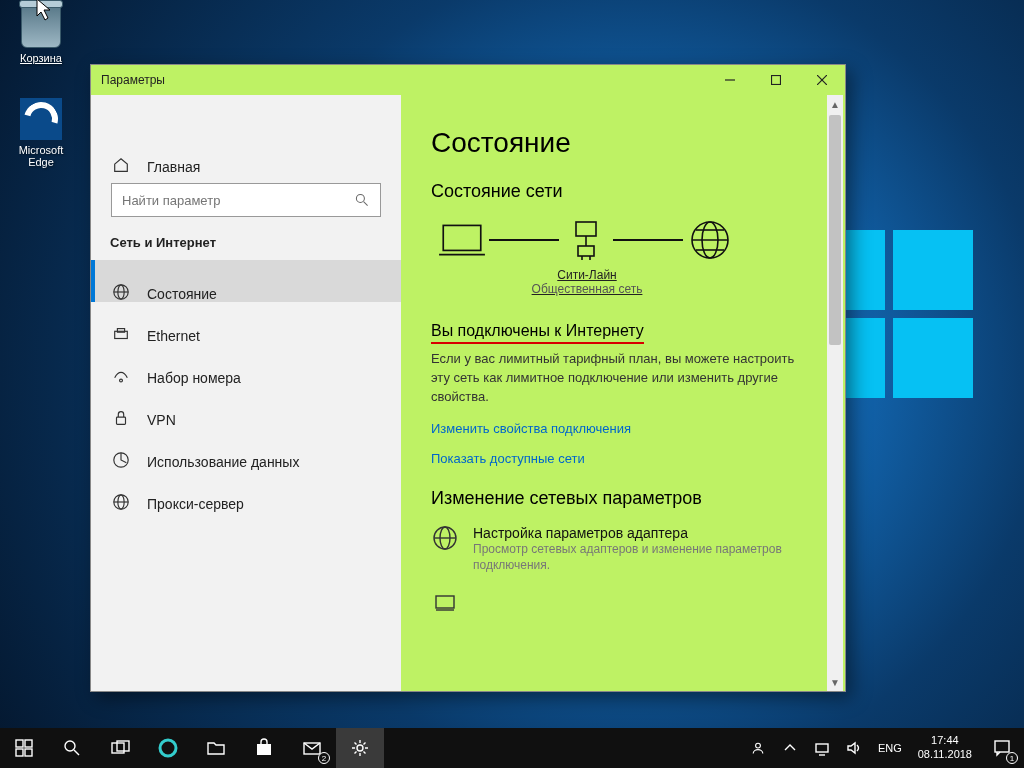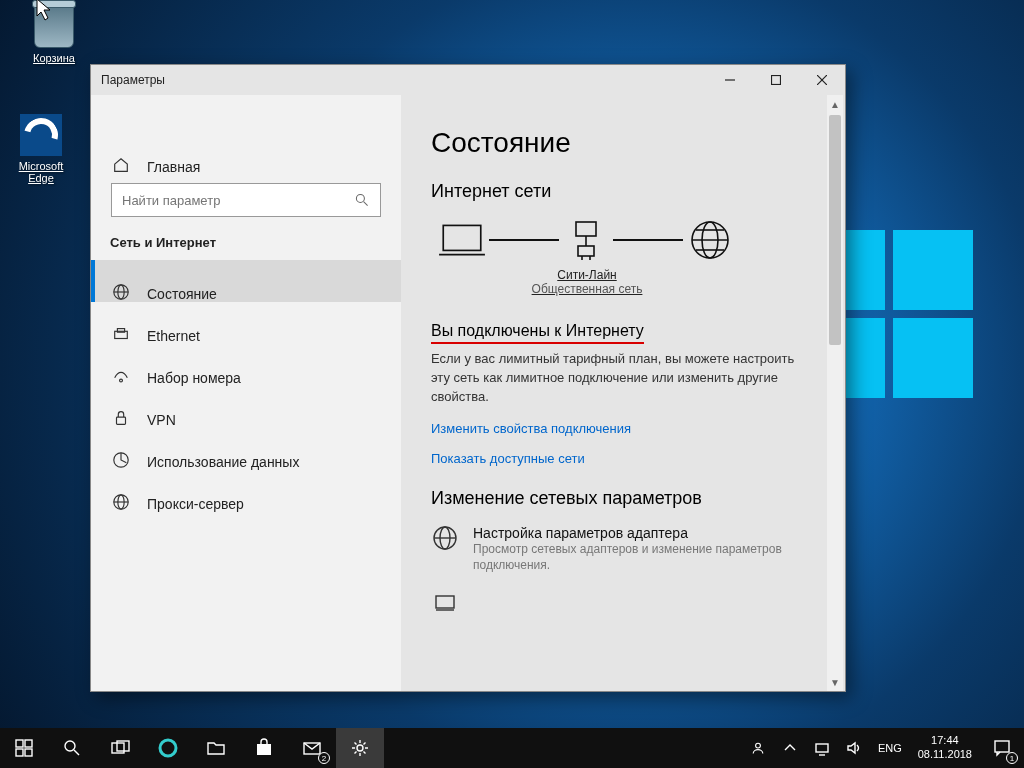--- a/index.html
+++ b/index.html
@@ -9,32 +9,32 @@
   .wallpaper { position:absolute; inset:0;
     background: radial-gradient(circle at 62% 48%, #2a9ee8 0%, #1470c0 22%, #0a3a6a 55%, #04172e 100%);
   }
   .win-logo { position:absolute; left:805px; top:230px; width:170px; height:170px; }
   .win-logo .q { position:absolute; width:80px; height:80px; background:#06c1f3; }
   .win-logo .q.tl{ left:0; top:0;} .win-logo .q.tr{ left:88px; top:0;}
   .win-logo .q.bl{ left:0; top:88px;} .win-logo .q.br{ left:88px; top:88px;}
 
   .desktop-icon { position:absolute; width:70px; text-align:center; color:#fff; font-size:11px; text-shadow:1px 1px 2px rgba(0,0,0,.6); cursor:pointer; }
   .desktop-icon .lbl { margin-top:4px; }
-  .recycle { left:19px; top:6px;text-decoration:underline; }
+  .recycle { left:6px; top:6px;text-decoration:underline; }
   .recycle .ico { width:40px; height:42px; margin:0 auto; background:linear-gradient(#5a7a8a,#9db7c4); border-radius:0 0 6px 6px; border:1px solid #3a5a6a; position:relative; }
   .recycle .ico::before{content:""; position:absolute; top:-7px; left:-3px; right:-3px; height:6px; background:#b5ccd7; border:1px solid #3a5a6a; border-radius:3px;}
-  .edge { left:6px; top:114px;text-decoration:underline; }
+  .edge { left:6px; top:98px; }
   .edge .ico { width:42px; height:42px; margin:0 auto; background:#0a4a8a; position:relative; overflow:hidden; }
   .edge .ico::after{content:""; position:absolute; inset:4px; border:6px solid #fff; border-radius:50%; border-left-color:transparent; border-bottom-color:transparent; transform:rotate(-30deg);}
 
   .cursor { position:absolute; left:36px; top:-2px; width:18px; height:24px; z-index:50; }
   .cursor svg polygon { fill:#fff; stroke:#000; stroke-width:1; }
 
   
-  .win { position:absolute; left:90px; top:64px; width:756px; height:628px; background:#e5e5e5; border:1px solid #888; box-shadow:6px 6px 18px rgba(0,0,0,.45); display:flex; flex-direction:column; }
+  .win { position:absolute; left:90px; top:64px; width:756px; height:628px; background:#bef264; border:1px solid #888; box-shadow:6px 6px 18px rgba(0,0,0,.45); display:flex; flex-direction:column; }
   .titlebar { height:30px; display:flex; align-items:center; font-size:12px; padding-left:10px; color:#222; }
   .titlebar .spacer{flex:1}
   .tbtn { width:46px; height:30px; display:flex; align-items:center; justify-content:center; cursor:pointer; }
   .tbtn svg{width:10px;height:10px;stroke:#222;stroke-width:1.2;fill:none}
 
   .body { flex:1; display:flex; min-height:0; }
 
   .side { width:310px; background:#f2f2f2; padding:38px 0 0 0; overflow:hidden; }
   .side-row { display:flex; align-items:flex-end; height:42px; padding:0 20px; font-size:14px; color:#222; cursor:pointer; position:relative; }
   .side-row .ic { width:20px; height:20px; margin-right:16px; display:flex; align-items:center; justify-content:center; }
@@ -208,21 +208,21 @@
               <ellipse cx="10" cy="10" rx="3.5" ry="8"></ellipse>
               <line x1="2" y1="10" x2="18" y2="10"></line>
             </svg>
           </span>
         <span>Прокси-сервер</span>
       </div>
     </div>
 
     <div class="content">
       <h1>Состояние</h1>
-      <h2>Интернет сети</h2>
+      <h2>Состояние сети</h2>
 
       <div class="diagram">
         <div class="node">
           <svg viewBox="0 0 48 40">
               <rect x="6" y="6" width="36" height="24"></rect>
               <line x1="2" y1="34" x2="46" y2="34"></line>
             </svg>
         </div>
         <div class="line"></div>
         <div class="node">

